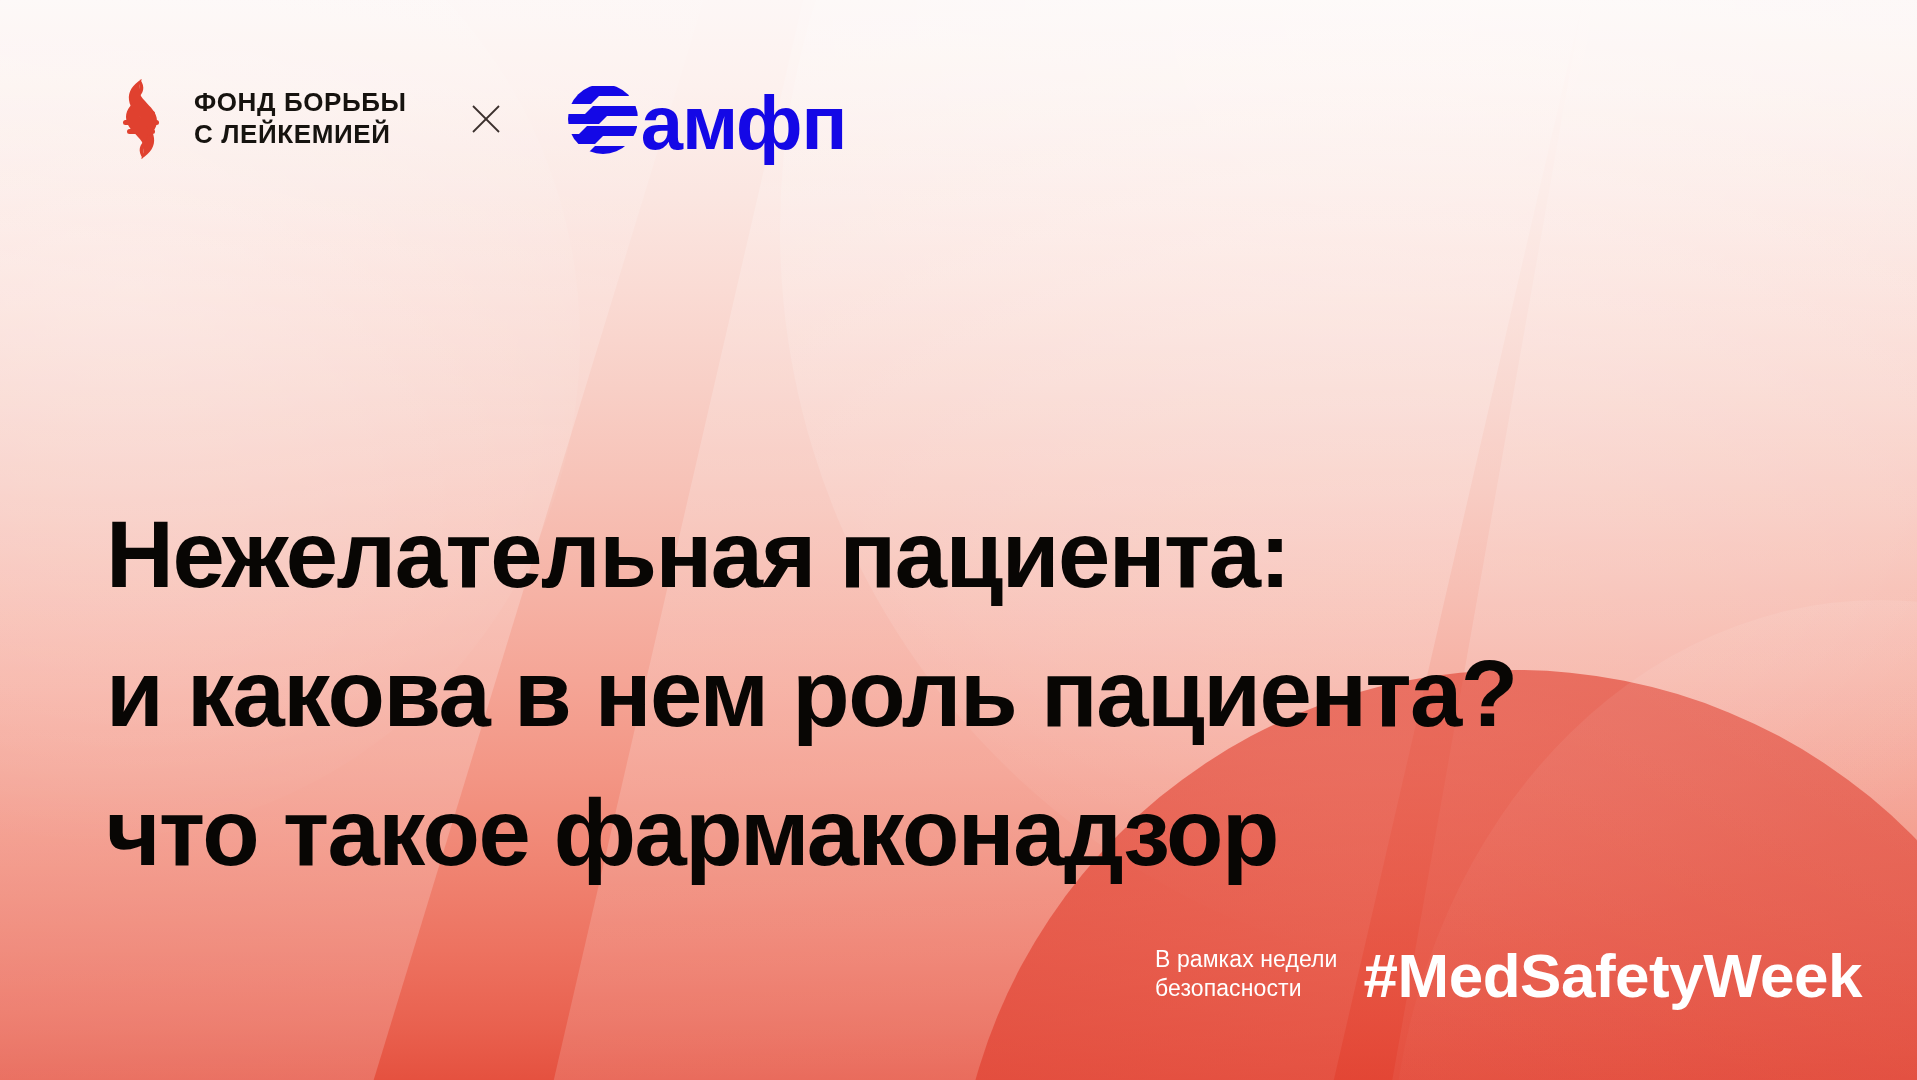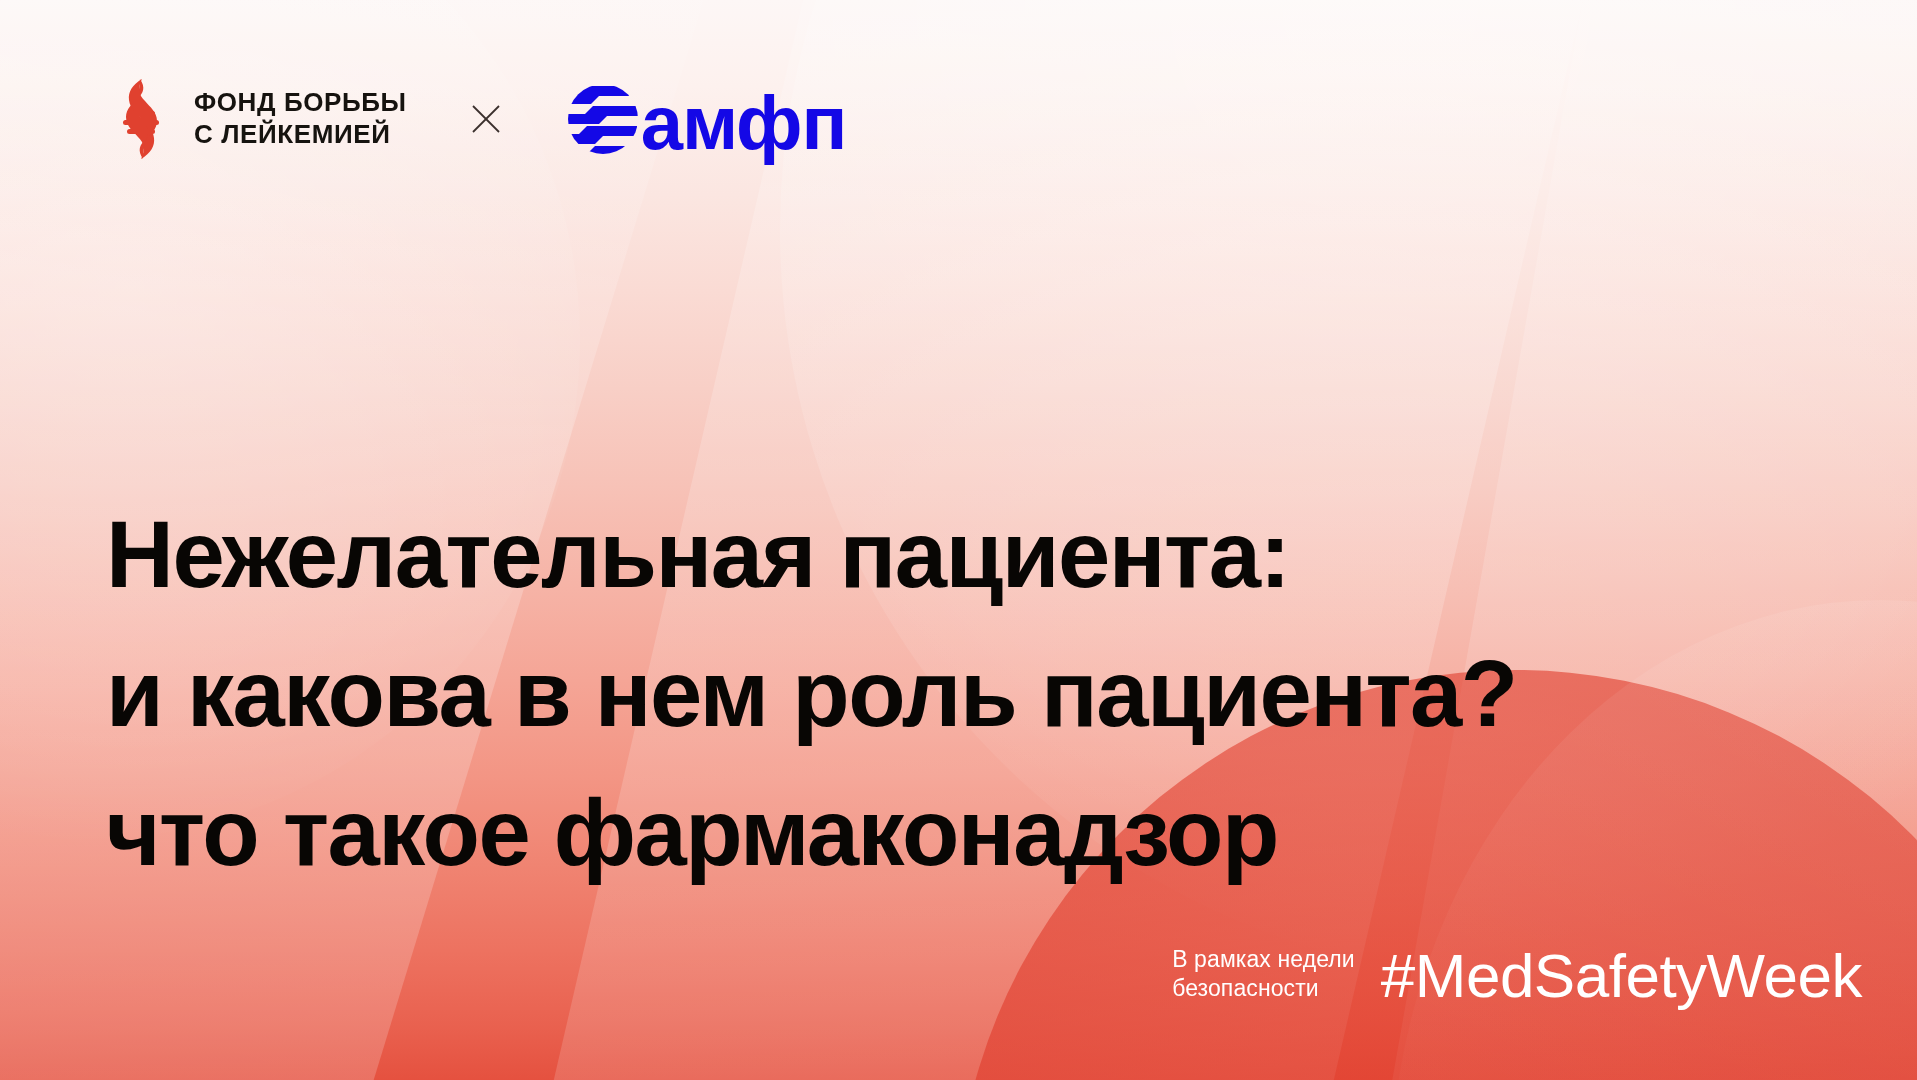--- a/index.html
+++ b/index.html
@@ -154,21 +154,21 @@
     font-size:23px;
     font-weight:400;
     line-height:1.28;
     text-align:left;
     white-space:pre-line;
     letter-spacing:.1px;
   }
   .hashtag{
     color:#ffffff;
     font-size:62px;
-    font-weight:400;
+    font-weight:700;
     letter-spacing:-.5px;
     line-height:1;
     white-space:nowrap;
   }
 </style>
 </head>
 <body>
 
 <div class="stage">
 

